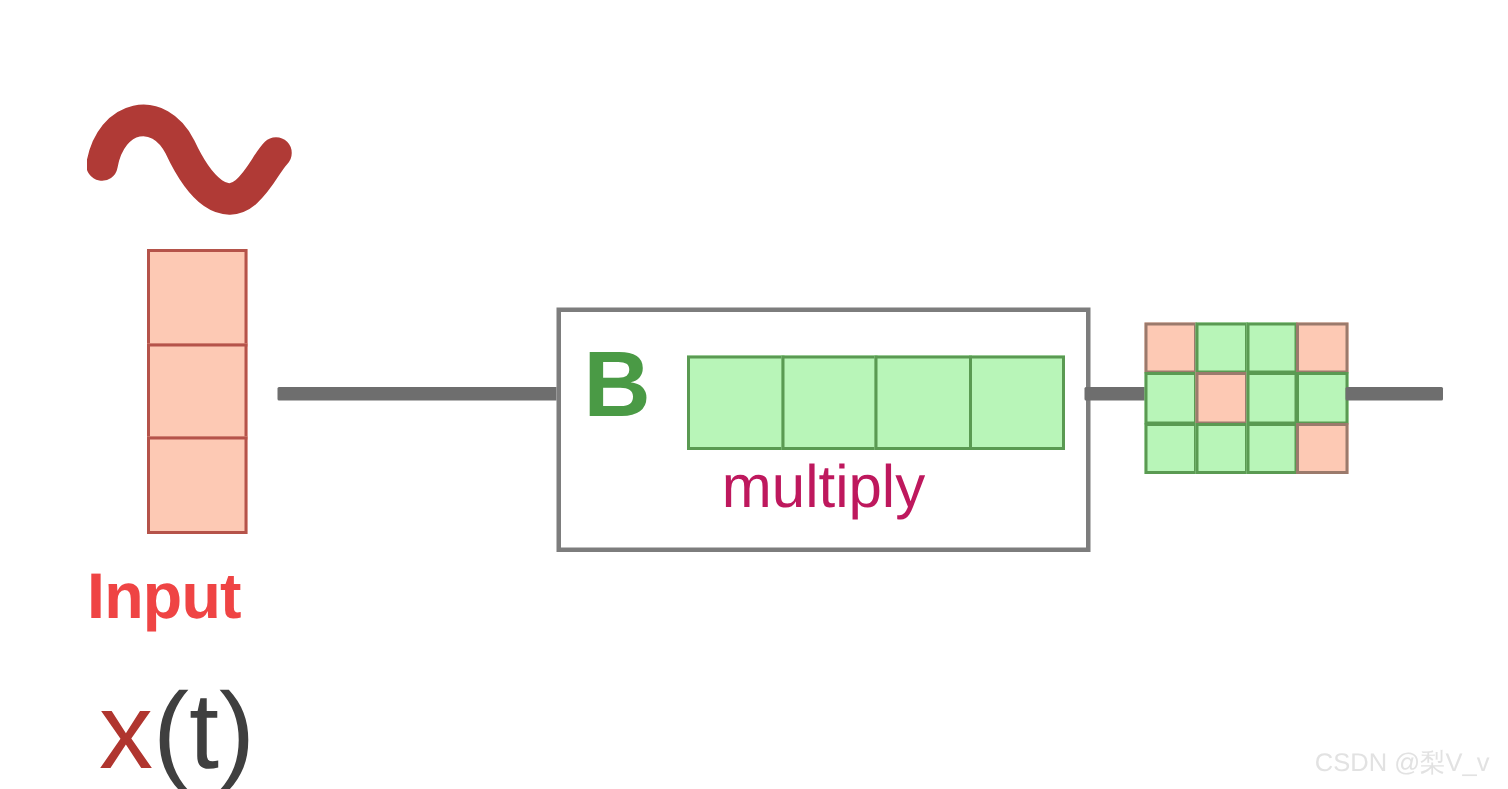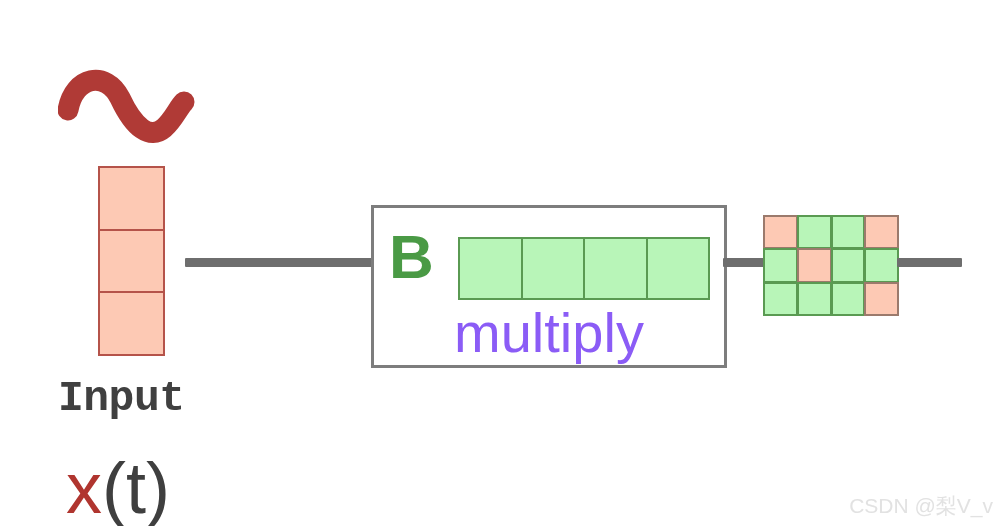--- a/index.html
+++ b/index.html
@@ -58,24 +58,23 @@
   }
   #input-vector .vcell:first-child { margin-top: 0; }
 
   
   #input-label {
     position: absolute;
     left: 58px;
     top: 374px;
     font-size: 43px;
     font-weight: bold;
-    color: #404040;
+    color: #ef4444;
     letter-spacing: -0.5px;
     white-space: nowrap;
-    font-family: Liberation Mono, monospace;
   }
   #input-formula {
     position: absolute;
     left: 66px;
     top: 452px;
     font-size: 72px;
     color: #3f3f3f;
     white-space: nowrap;
     line-height: 1;
   }
@@ -120,22 +119,22 @@
     margin-left: -2px;
   }
   #b-row-vector .hcell:first-child { margin-left: 0; }
 
   #multiply-caption {
     position: absolute;
     left: 371px;
     top: 305px;
     width: 356px;
     text-align: center;
-    font-size: 56px;
-    color: #8b5cf6;
+    font-size: 40px;
+    color: #be185d;
     line-height: 1;
   }
 
   
   #output-matrix {
     position: absolute;
     left: 764px;
     top: 216px;
     width: 135px;
     height: 100px;
@@ -150,21 +149,21 @@
     margin: -1px 0 0 -1px;
   }
   #output-matrix .mcell.green { background: #B8F5B8; border-color: #5A9A52; }
   #output-matrix .mcell.pink  { background: #FDC9B4; border-color: #9b7a6c; }
 
   
   #watermark {
     position: absolute;
     right: 12px;
     bottom: 6px;
-    font-size: 21px;
+    font-size: 17px;
     color: #e2e2e2;
     white-space: nowrap;
   }
 </style>
 </head>
 <body>
 
 <div id="canvas">
 
   <div id="sine-wave-icon">

